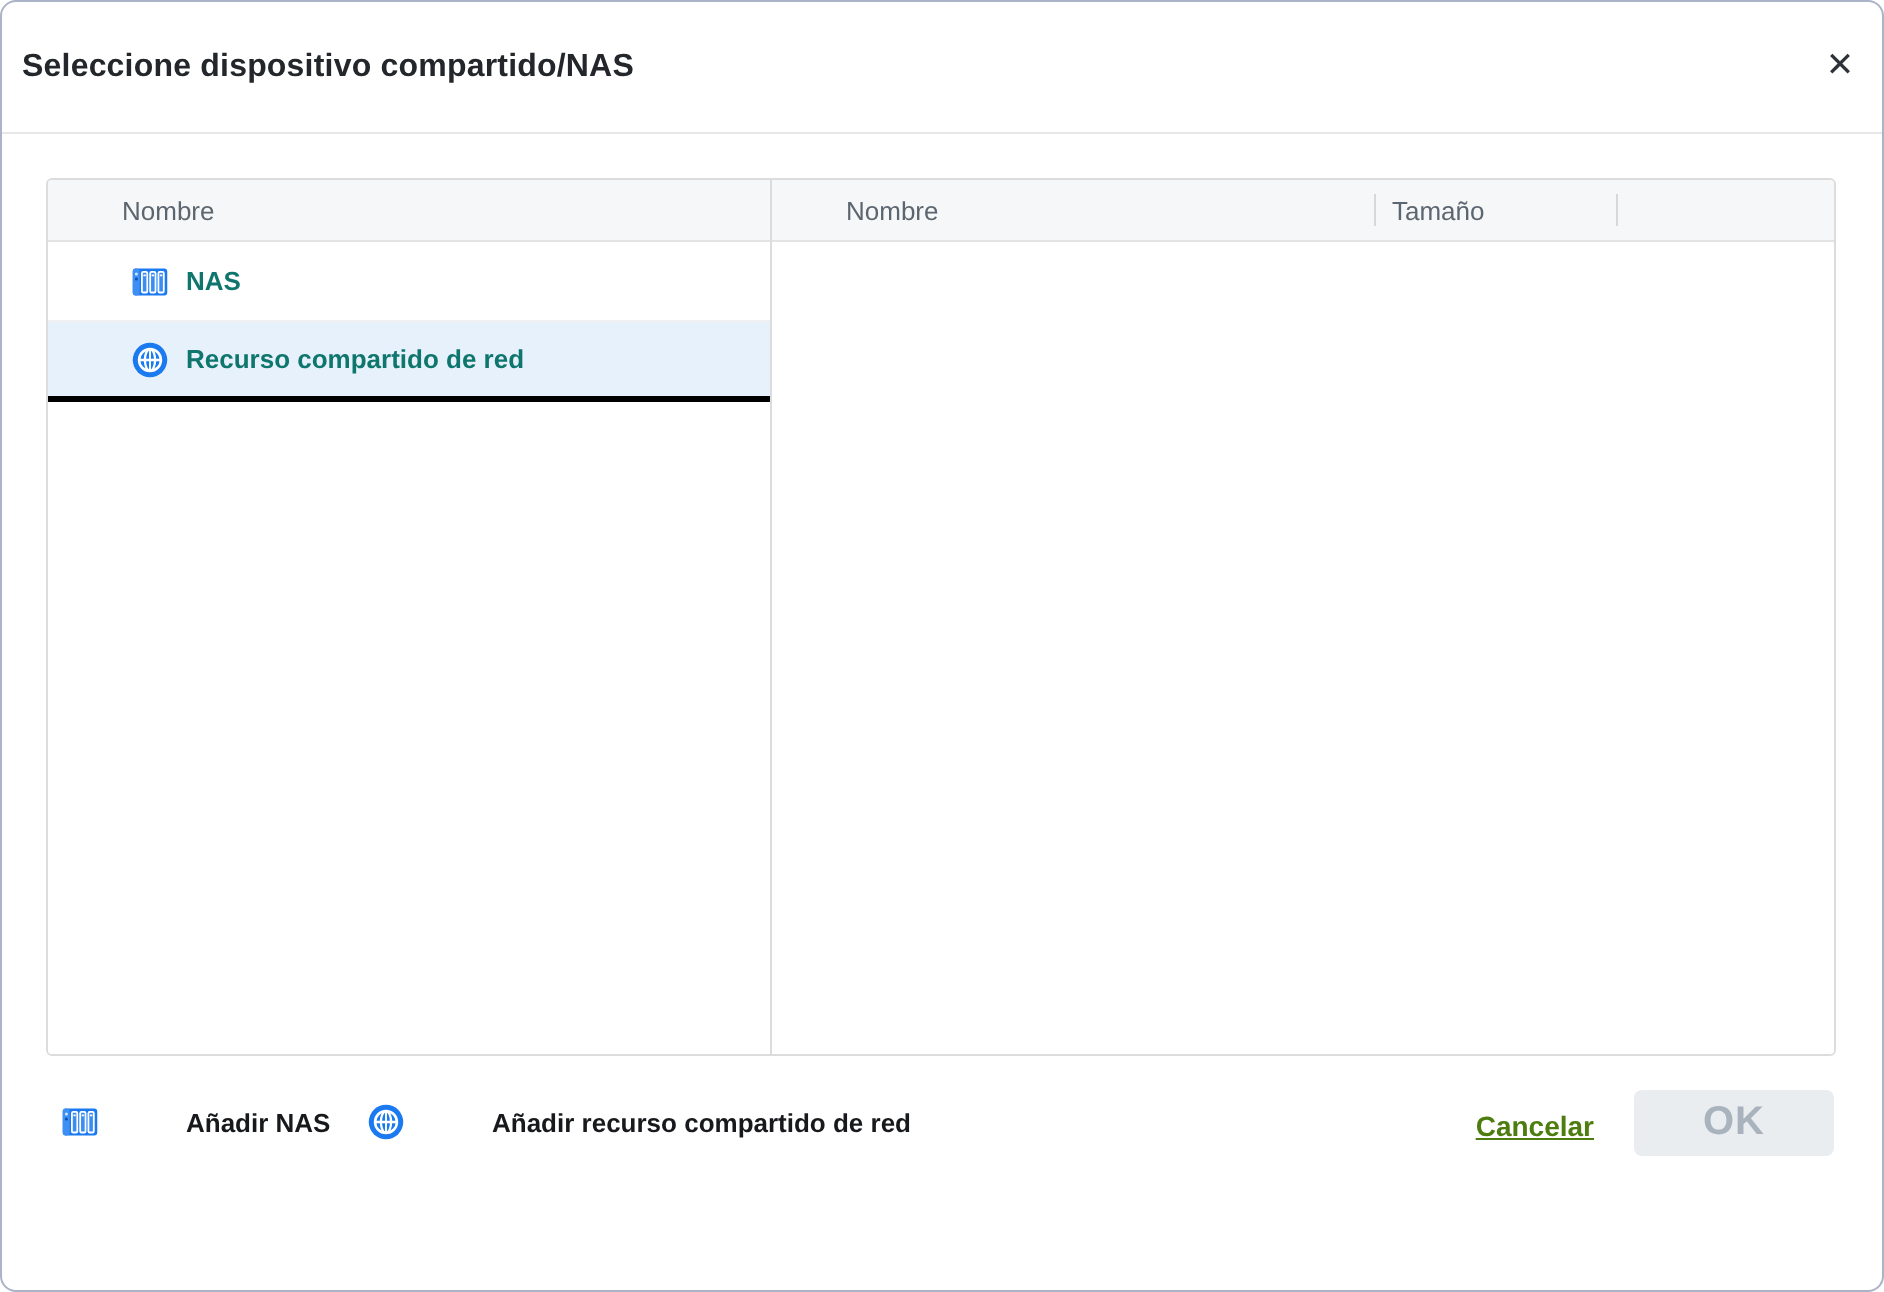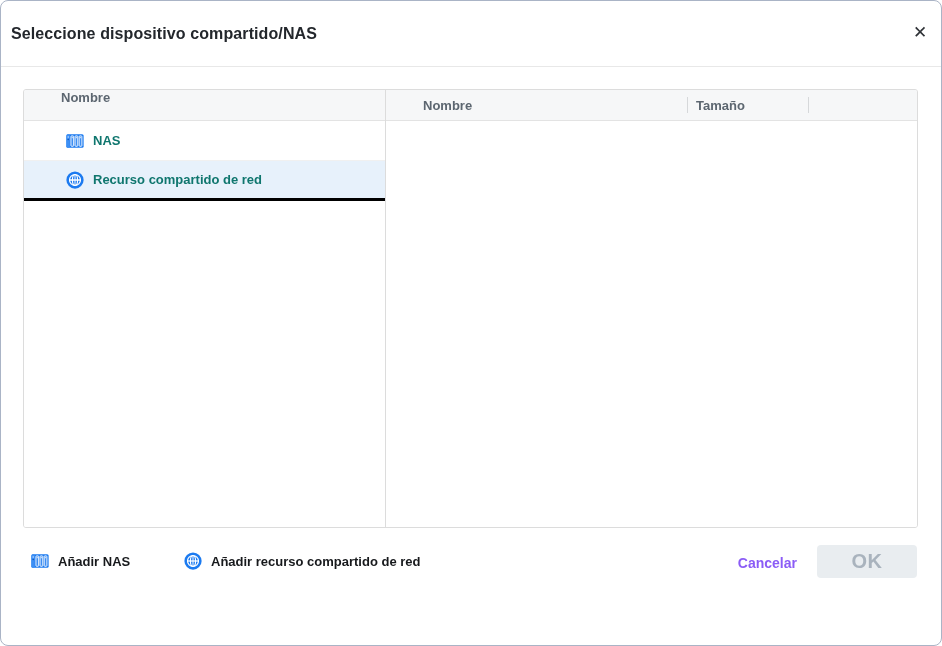--- a/index.html
+++ b/index.html
@@ -56,23 +56,23 @@
     overflow: hidden;
   }
   .left-pane { width: 361px; flex: 0 0 361px; display: flex; flex-direction: column; }
   .pane-divider { width: 1px; background: #dcdcdc; flex: 0 0 1px; }
   .right-pane { flex: 1; display: flex; flex-direction: column; }
   .pane-header {
     height: 31px;
     background: #f6f7f8;
     border-bottom: 1px solid #e3e3e3;
     display: flex;
-    align-items: flex-start;
+    align-items: center;
     font-size: 13px;
-    font-weight: 700;
+    font-weight: 400;
     color: #5c6670;
   }
   .left-pane .pane-header { padding-left: 37px; }
   .col { display: flex; align-items: center; height: 100%; }
   .col-nombre { width: 301px; padding-left: 37px; }
   .col-tamano { width: 120px; }
   .col-tipo   { flex: 1; }
   .col-sep {
     width: 1px; height: 16px;
     background: #d6d8da;
@@ -104,37 +104,39 @@
   .footer {
     position: absolute;
     left: 0; right: 0; bottom: 0;
     height: 119px;
   }
   .footer-action {
     position: absolute;
     display: flex;
     align-items: center;
     cursor: pointer;
+    gap: 35px;
   }
   .footer-action .icon { width: 18px; height: 18px; }
   .footer-action .label {
     margin-left: 9px;
     font-size: 13px;
     font-weight: 700;
     color: #17191c;
   }
   .action-add-nas   { left: 30px;  top: 26px; }
   .action-add-share { left: 183px; top: 26px; }
   .cancel-link {
     position: absolute;
     right: 144px; top: 29px;
     font-size: 14px;
     font-weight: 700;
-    color: #8b5cf6;
-    cursor: pointer;
+    color: #4d7c0f;
+    cursor: pointer;
+    text-decoration: underline;
   }
   .ok-btn {
     position: absolute;
     right: 24px; top: 19px;
     width: 100px; height: 33px;
     border: none;
     border-radius: 4px;
     background: #e9edf0;
     color: #a9b3bd;
     font-family: "Liberation Sans", sans-serif;

